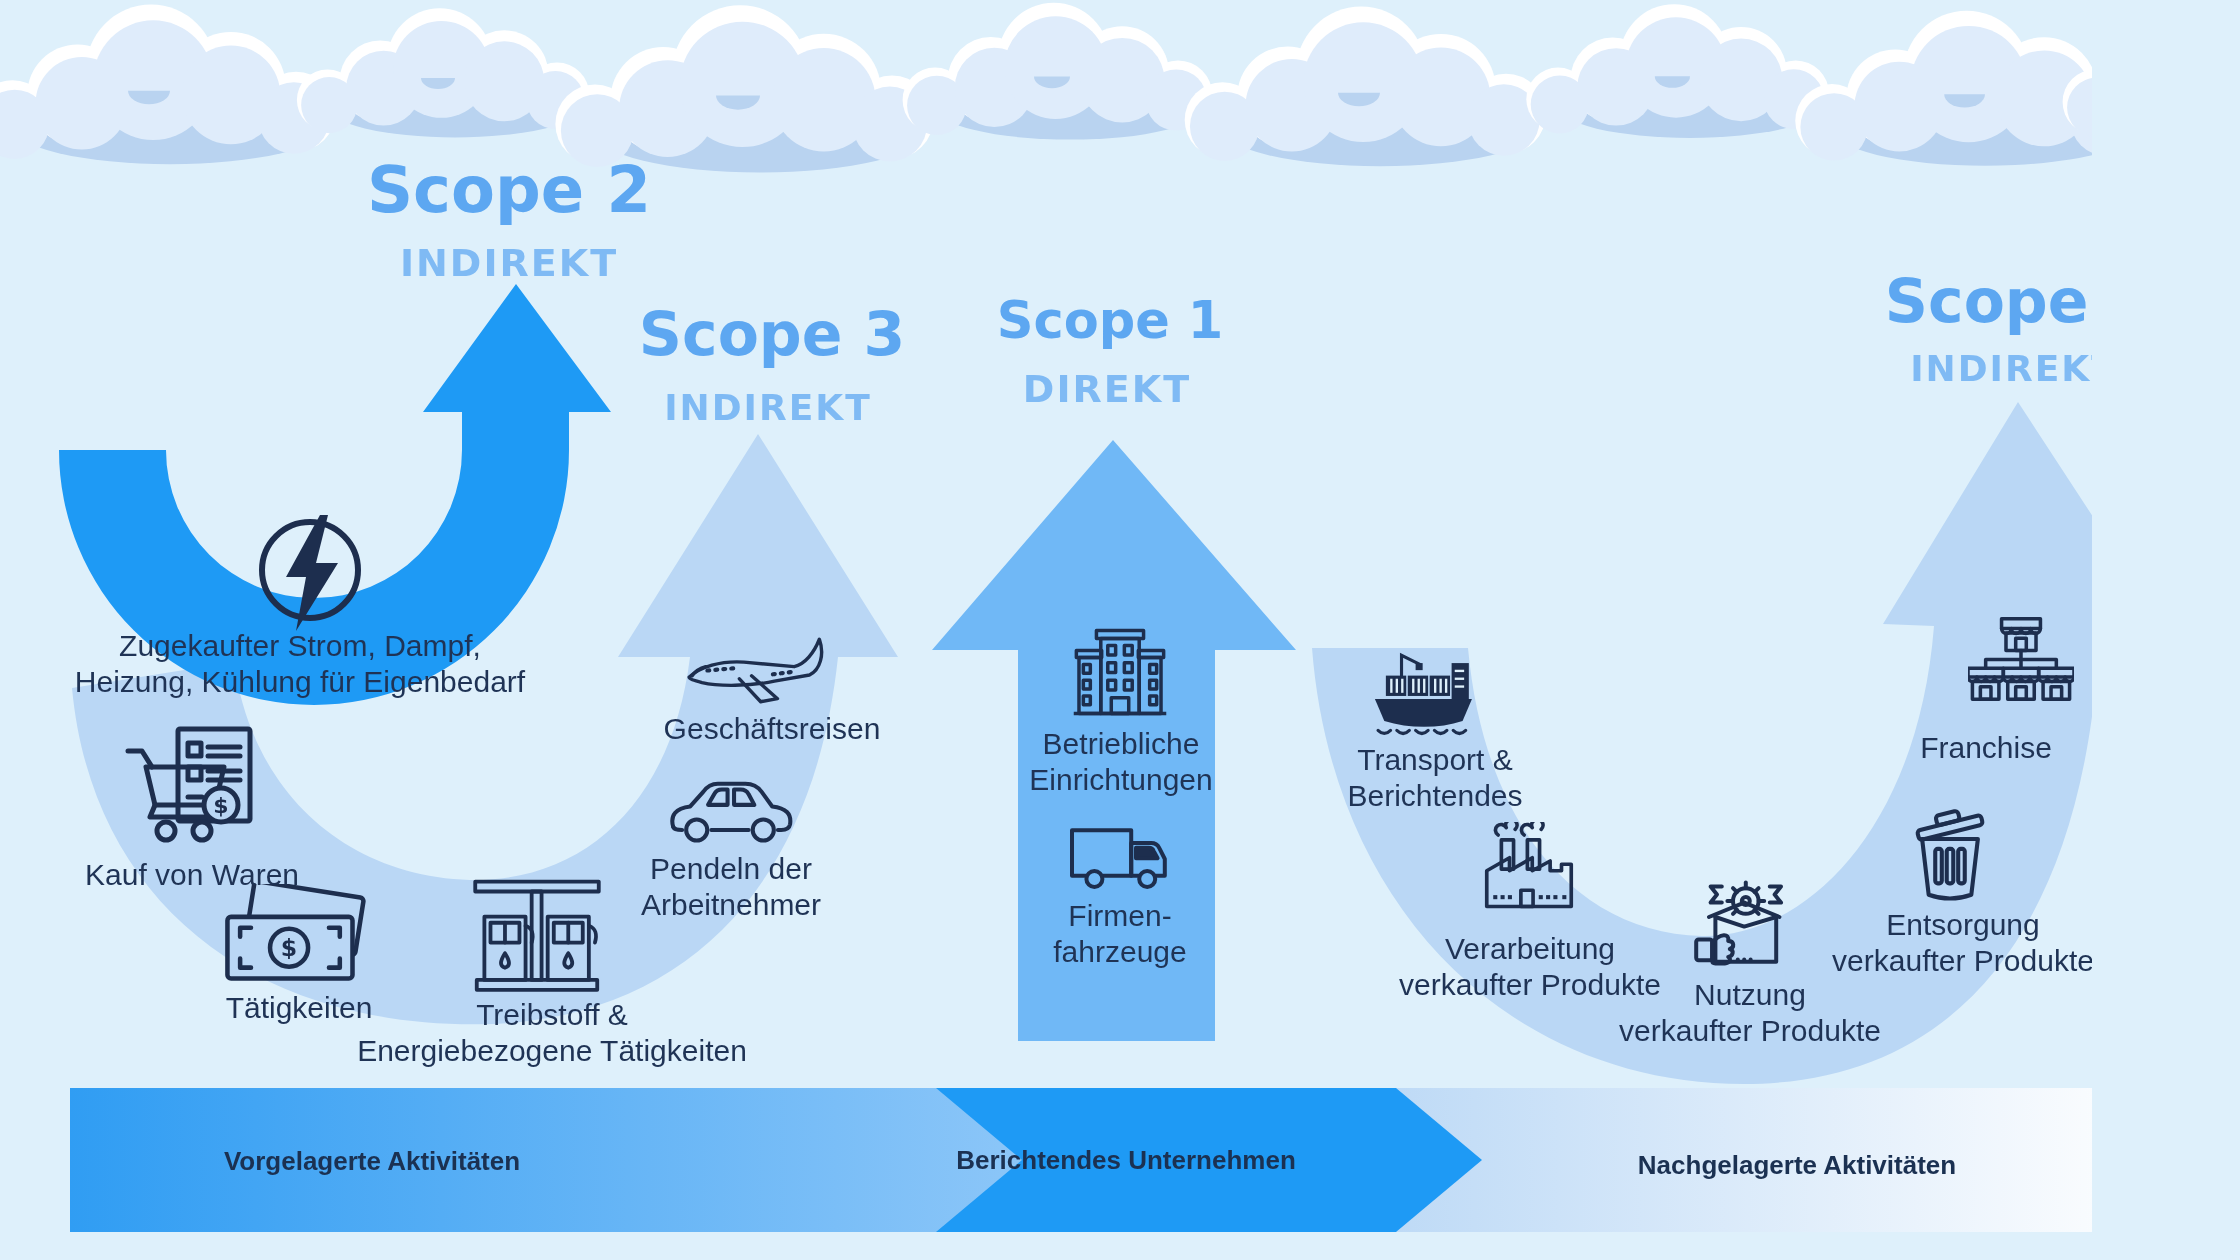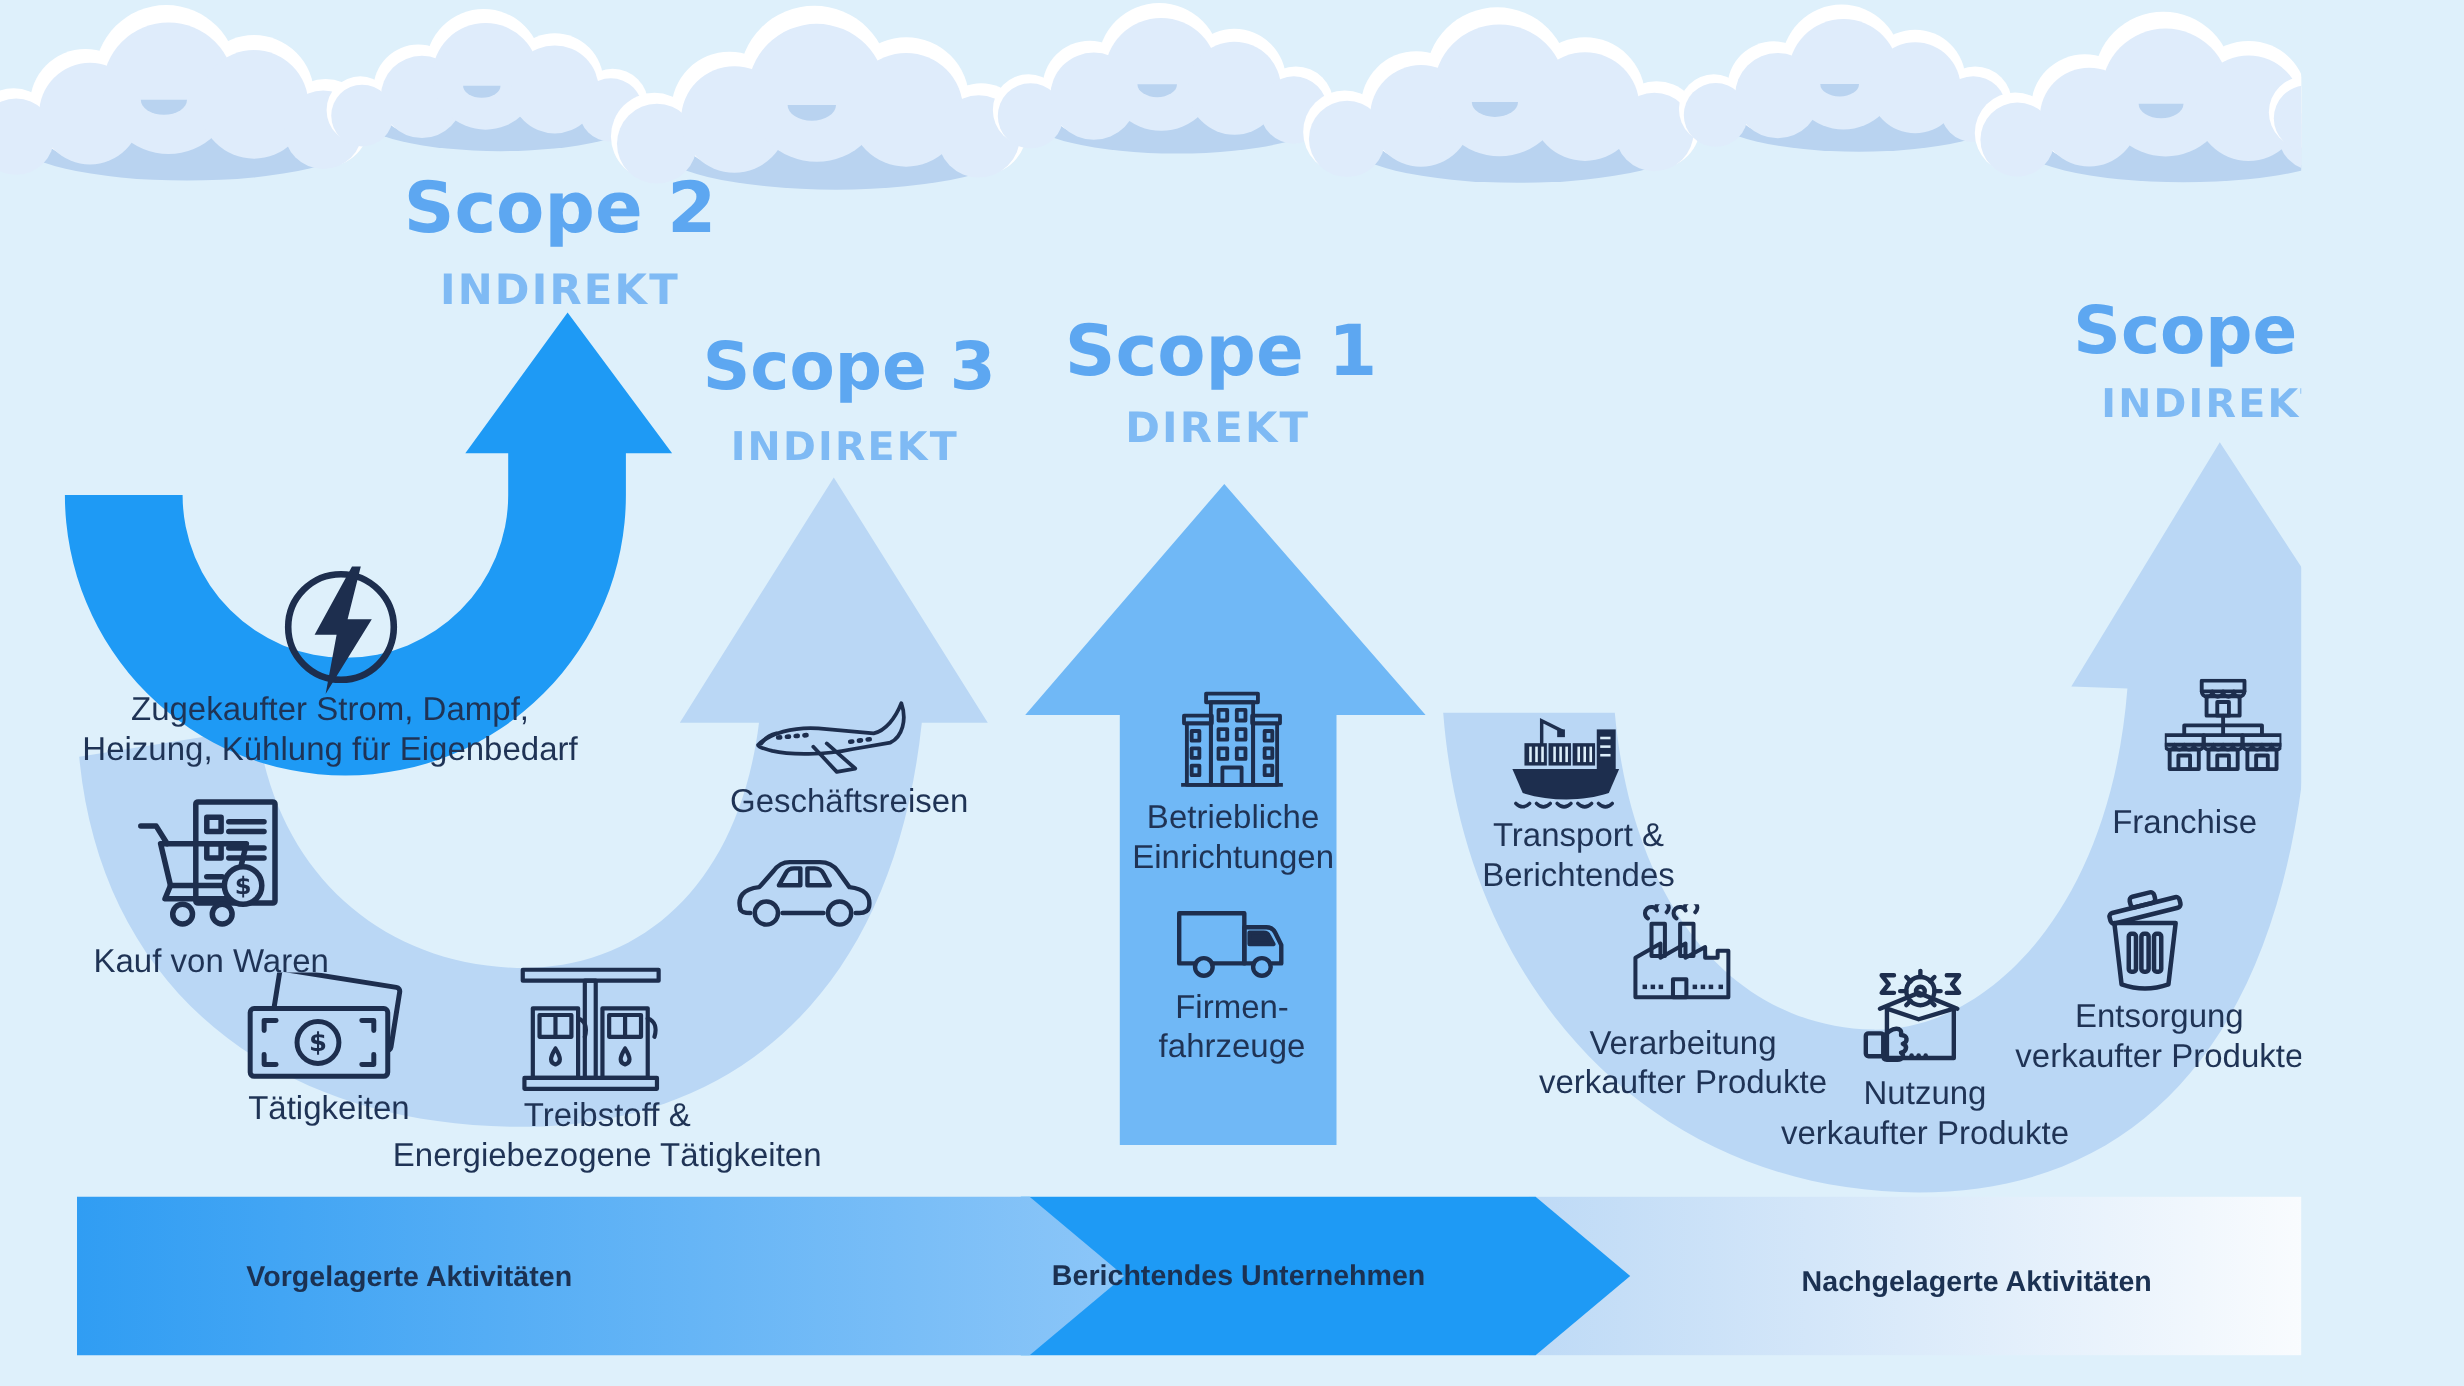--- a/index.html
+++ b/index.html
@@ -80,21 +80,21 @@
       <path d="M 70,1088 H 936 L 1022,1160 L 936,1232 H 70 Z" fill="url(#segUp)"></path>
     </g>
   </svg>
 
   <div class="scope-head" style="left:509px;top:190px;font-size:64px;">Scope 2</div>
   <div class="scope-sub" style="left:509px;top:263px;font-size:38px;">INDIREKT</div>
 
   <div class="scope-head" style="left:772px;top:334px;font-size:60px;">Scope 3</div>
   <div class="scope-sub" style="left:768px;top:407px;font-size:36px;">INDIREKT</div>
 
-  <div class="scope-head" style="left:1110px;top:320px;font-size:64px;">Scope 1</div>
+  <div class="scope-head" style="left:1110px;top:320px;font-size:51px;">Scope 1</div>
   <div class="scope-sub" style="left:1107px;top:389px;font-size:38px;">DIREKT</div>
 
   <div class="scope-head" style="left:2018px;top:301px;font-size:60px;">Scope 3</div>
   <div class="scope-sub" style="left:2014px;top:368px;font-size:36px;">INDIREKT</div>
 
   <svg class="icon" style="left:250px;top:505px;" width="120" height="130" viewBox="0 0 120 130">
     <circle cx="60" cy="65" r="48" fill="none" stroke="#1d2e4e" stroke-width="6"></circle>
     <polygon points="70,10 36,72 56,72 46,126 88,58 66,58 78,10" fill="#1d2e4e"></polygon>
   </svg>
 
@@ -316,20 +316,24 @@
   <div class="label" style="left:299px;top:1008px;">
     <div>Tätigkeiten</div>
   </div>
   <div class="label" style="left:552px;top:1033px;">
     <div>Treibstoff &amp;</div>
     <div>Energiebezogene Tätigkeiten</div>
   </div>
   <div class="label" style="left:772px;top:729px;">
     <div>Geschäftsreisen</div>
   </div>
+  <div class="label" style="left:731px;top:887px;">
+    <div>Pendeln der</div>
+    <div>Arbeitnehmer</div>
+  </div>
   <div class="label" style="left:1121px;top:762px;">
     <div>Betriebliche</div>
     <div>Einrichtungen</div>
   </div>
   <div class="label" style="left:1120px;top:934px;">
     <div>Firmen-</div>
     <div>fahrzeuge</div>
   </div>
   <div class="label" style="left:1435px;top:778px;">
     <div>Transport &amp;</div>

